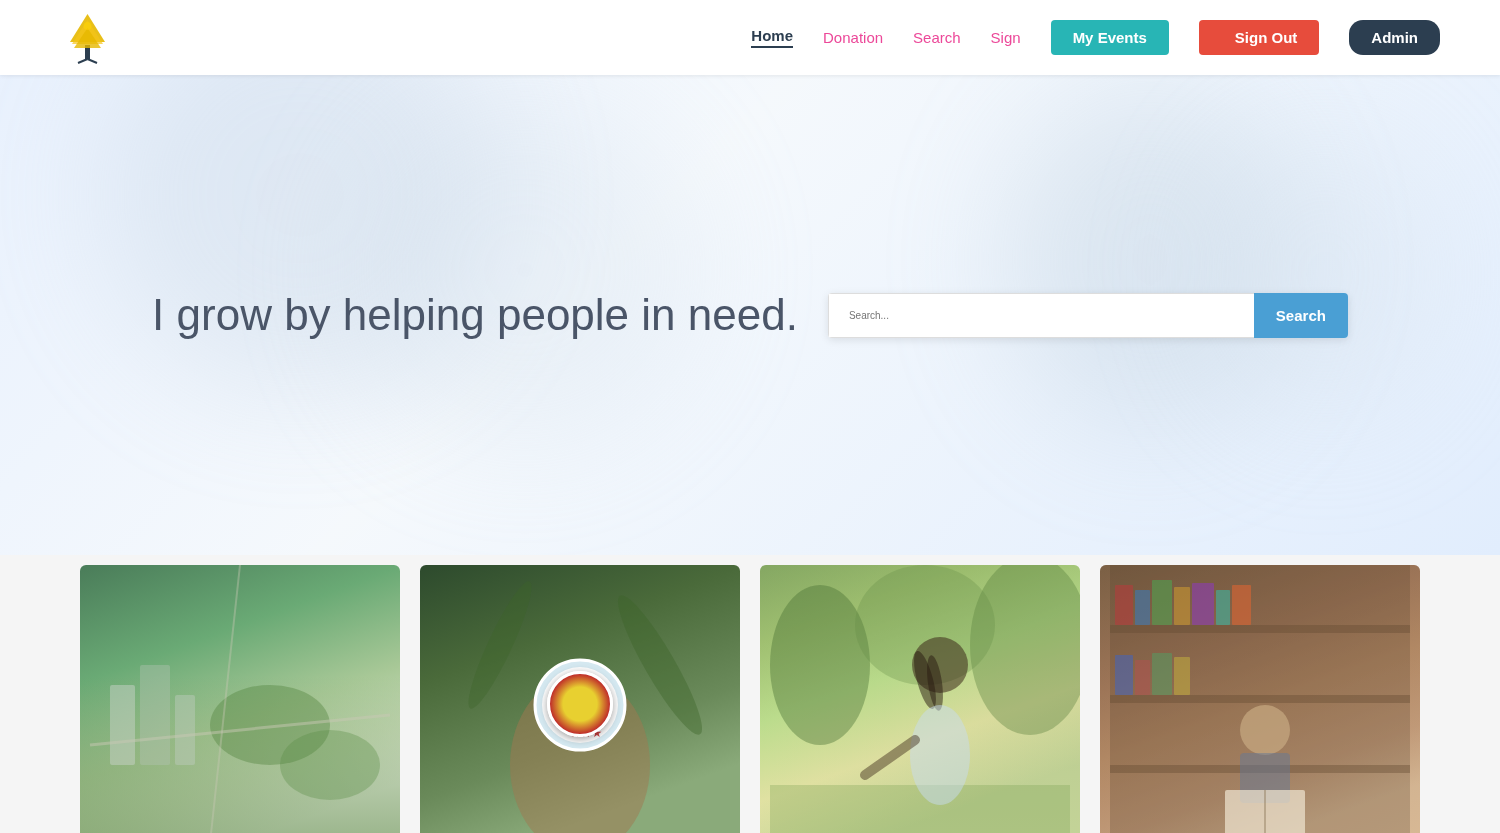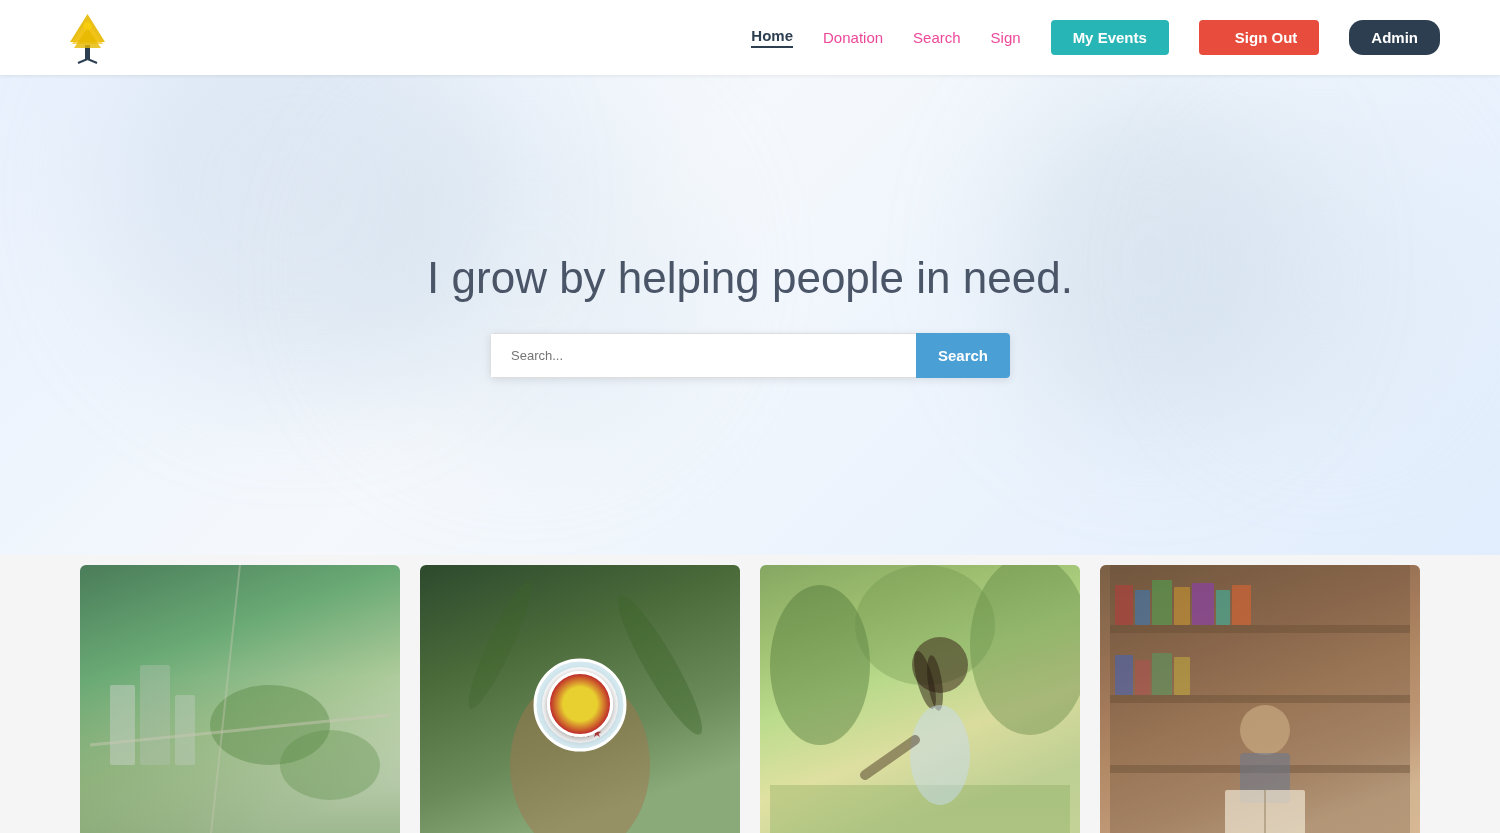--- a/index.html
+++ b/index.html
@@ -120,41 +120,41 @@
     .hero-fig4 {
       width: 250px; height: 300px;
       background: #d0dde8;
       top: 50px; right: 50px;
     }
     .hero-content {
       position: relative;
       z-index: 2;
       text-align: center;
       display: flex;
-      flex-direction: column;
+      flex-direction: row;
       align-items: center;
       gap: 30px;
     }
     .hero-title {
       font-size: 44px;
       font-weight: 400;
       color: #4a5568;
       letter-spacing: 0;
     }
     .search-bar {
       display: flex;
       width: 520px;
       box-shadow: 0 2px 8px rgba(0,0,0,0.10);
       border-radius: 4px;
       overflow: hidden;
     }
     .search-input {
       flex: 1;
       padding: 14px 20px;
-      font-size: 13px;
+      font-size: 10px;
       color: #aaa;
       border: 1px solid #ddd;
       border-right: none;
       outline: none;
       background: #fff;
     }
     .search-btn {
       padding: 14px 22px;
       background: #4a9fd4;
       color: #fff;

